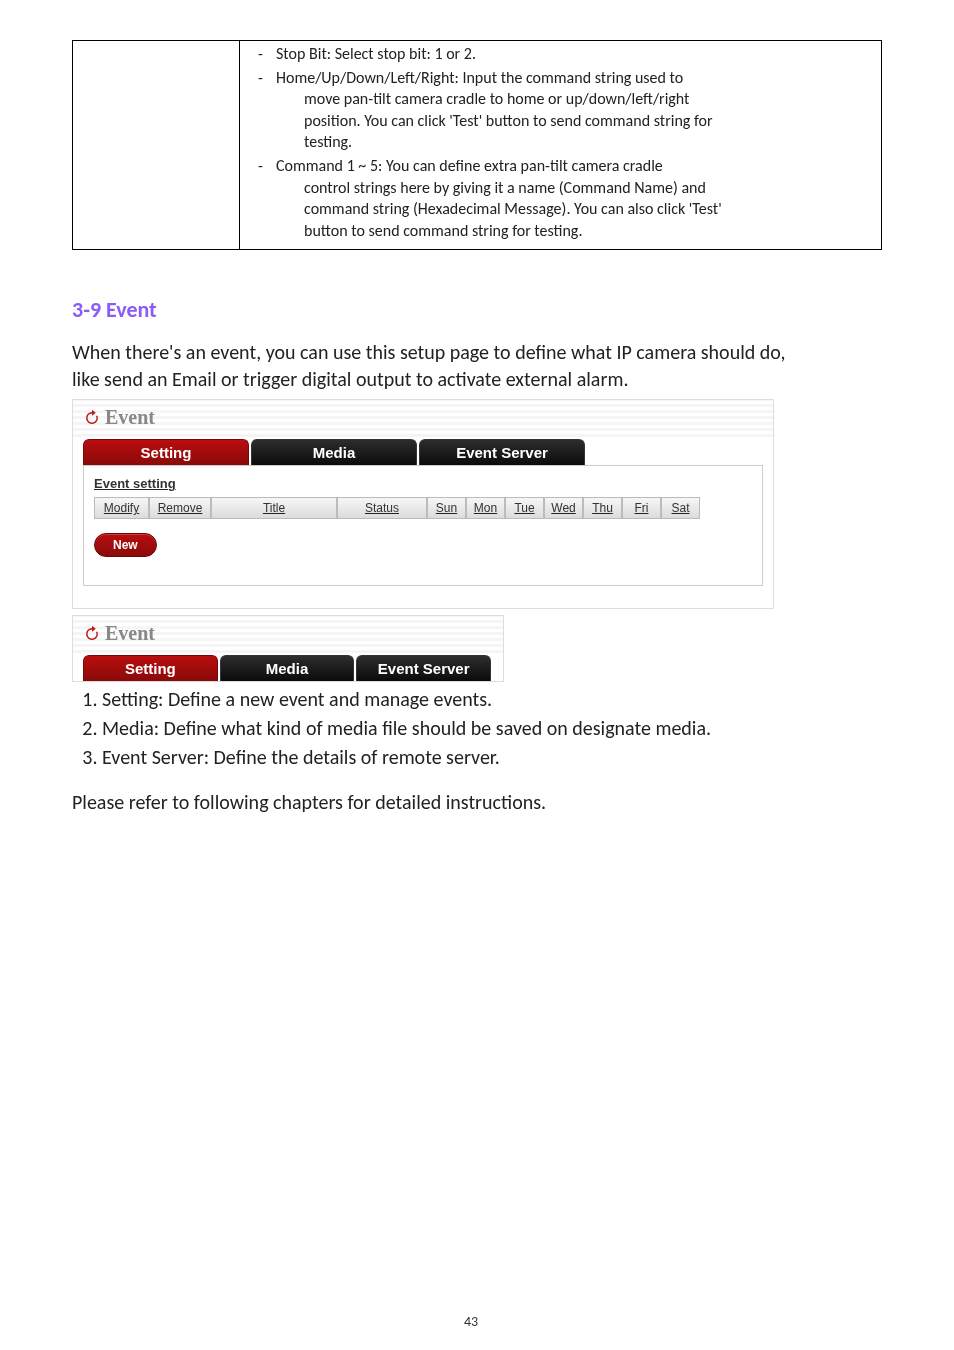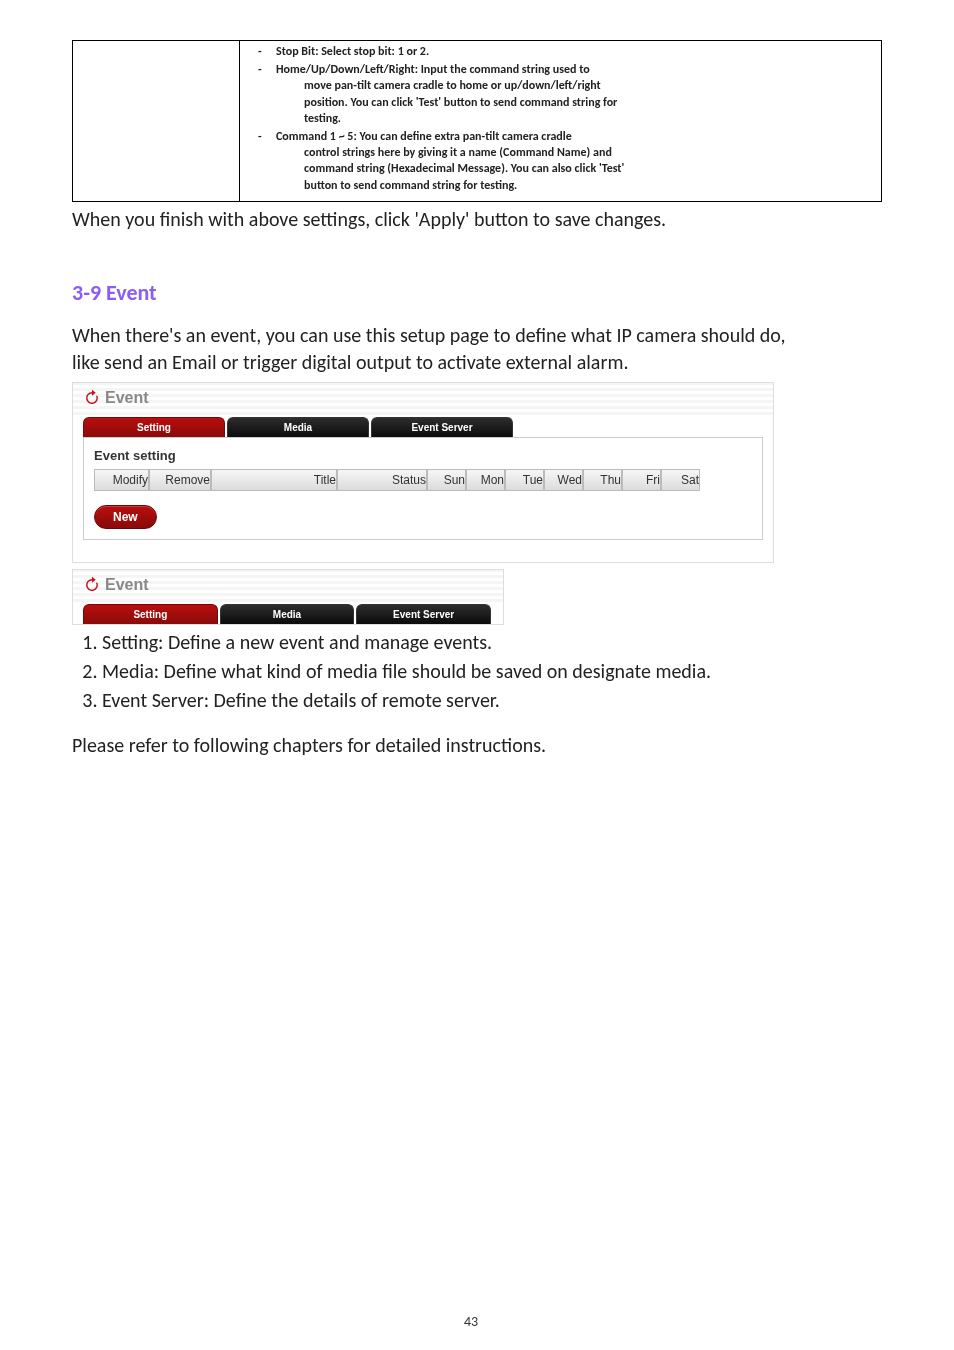--- a/index.html
+++ b/index.html
@@ -14,23 +14,22 @@
     min-height: 1350px;
     box-sizing: border-box;
     padding: 40px 72px 40px 72px;
     position: relative;
   }
 
   
   .settings-table {
     width: 100%;
     border-collapse: collapse;
-    font-size: 12px;
+    font-size: 16px;
     line-height: 1.35;
-    font-weight: bold;
   }
   .settings-table td {
     border: 1px solid #000;
     vertical-align: top;
     padding: 2px 8px 6px 8px;
   }
   .settings-table td.left {
     width: 150px;
   }
   .item-list {
@@ -88,72 +87,73 @@
     width: 18px;
     height: 18px;
     display: inline-flex;
     align-items: center;
     justify-content: center;
   }
   .refresh-icon svg { display:block; }
   .ui-title {
     color: #888;
     font-weight: bold;
-    font-size: 16px;
-    font-family: Liberation Sans, sans-serif;
+    font-size: 20px;
+    font-family: Liberation Serif, serif;
   }
 
   .tabs {
     display: flex;
     margin: 2px 10px 0 10px;
   }
   .tab {
     font-family: Arial, sans-serif;
-    font-size: 10px;
+    font-size: 15px;
     font-weight: bold;
     color: #fff;
-    padding: 4px 0;
+    padding: 4px 12px;
     width: 140px;
     text-align: center;
     background: linear-gradient(#2d2d2d, #0b0b0b);
     border-top-left-radius: 6px;
     border-top-right-radius: 6px;
     margin-right: 2px;
     border: 1px solid #333;
     border-bottom: none;
   }
   .tab.active {
     background: linear-gradient(#b90e0e, #8a0a0a);
     border: 1px solid #7a0606;
     border-bottom: none;
   }
 
   .inner-panel {
     margin: 0 10px;
     border: 1px solid #ccc;
-    padding: 8px 10px 10px 10px;
+    padding: 8px 10px 28px 10px;
+    text-decoration: underline;
   }
   .panel-title {
     font-family: Arial, sans-serif;
     font-size: 13px;
     font-weight: bold;
     color: #333;
     margin: 2px 0 6px 0;
   }
   .thead-row {
     display: flex;
     font-family: Arial, sans-serif;
     font-size: 12px;
     color: #333;
   }
   .thead-row .cell {
     background: linear-gradient(#f6f6f6, #dcdcdc);
     border: 1px solid #bbb;
     padding: 3px 0;
-    text-align: right;
+    text-align: center;
     box-sizing: border-box;
   }
   .cw-mod   { width: 55px; }
   .cw-rem   { width: 62px; }
   .cw-title { width: 126px; }
   .cw-stat  { width: 90px; }
   .cw-day   { width: 39px; }
 
   .new-button {
     margin-top: 14px;
@@ -217,21 +217,20 @@
             <span class="sub-indent">control strings here by giving it a name (Command Name) and</span>
             <span class="sub-indent">command string (Hexadecimal Message). You can also click 'Test'</span>
             <span class="sub-indent">button to send command string for testing.</span>
           </li>
         </ul>
       </td>
     </tr>
   </tbody>
     </table>
 
-  <p class="body-text">When you finish with above settings, click 'Apply' button to save changes.</p>
 
   <h2 class="section-heading">3-9 Event</h2>
 
   <p class="body-text" style="margin-top:16px;">
     <span>When there's an event, you can use this setup page to define what IP camera should do,</span><br>
     <span>like send an Email or trigger digital output to activate external alarm.</span>
   </p>
 
   <div class="ui-block">
     <div class="ui-header">

